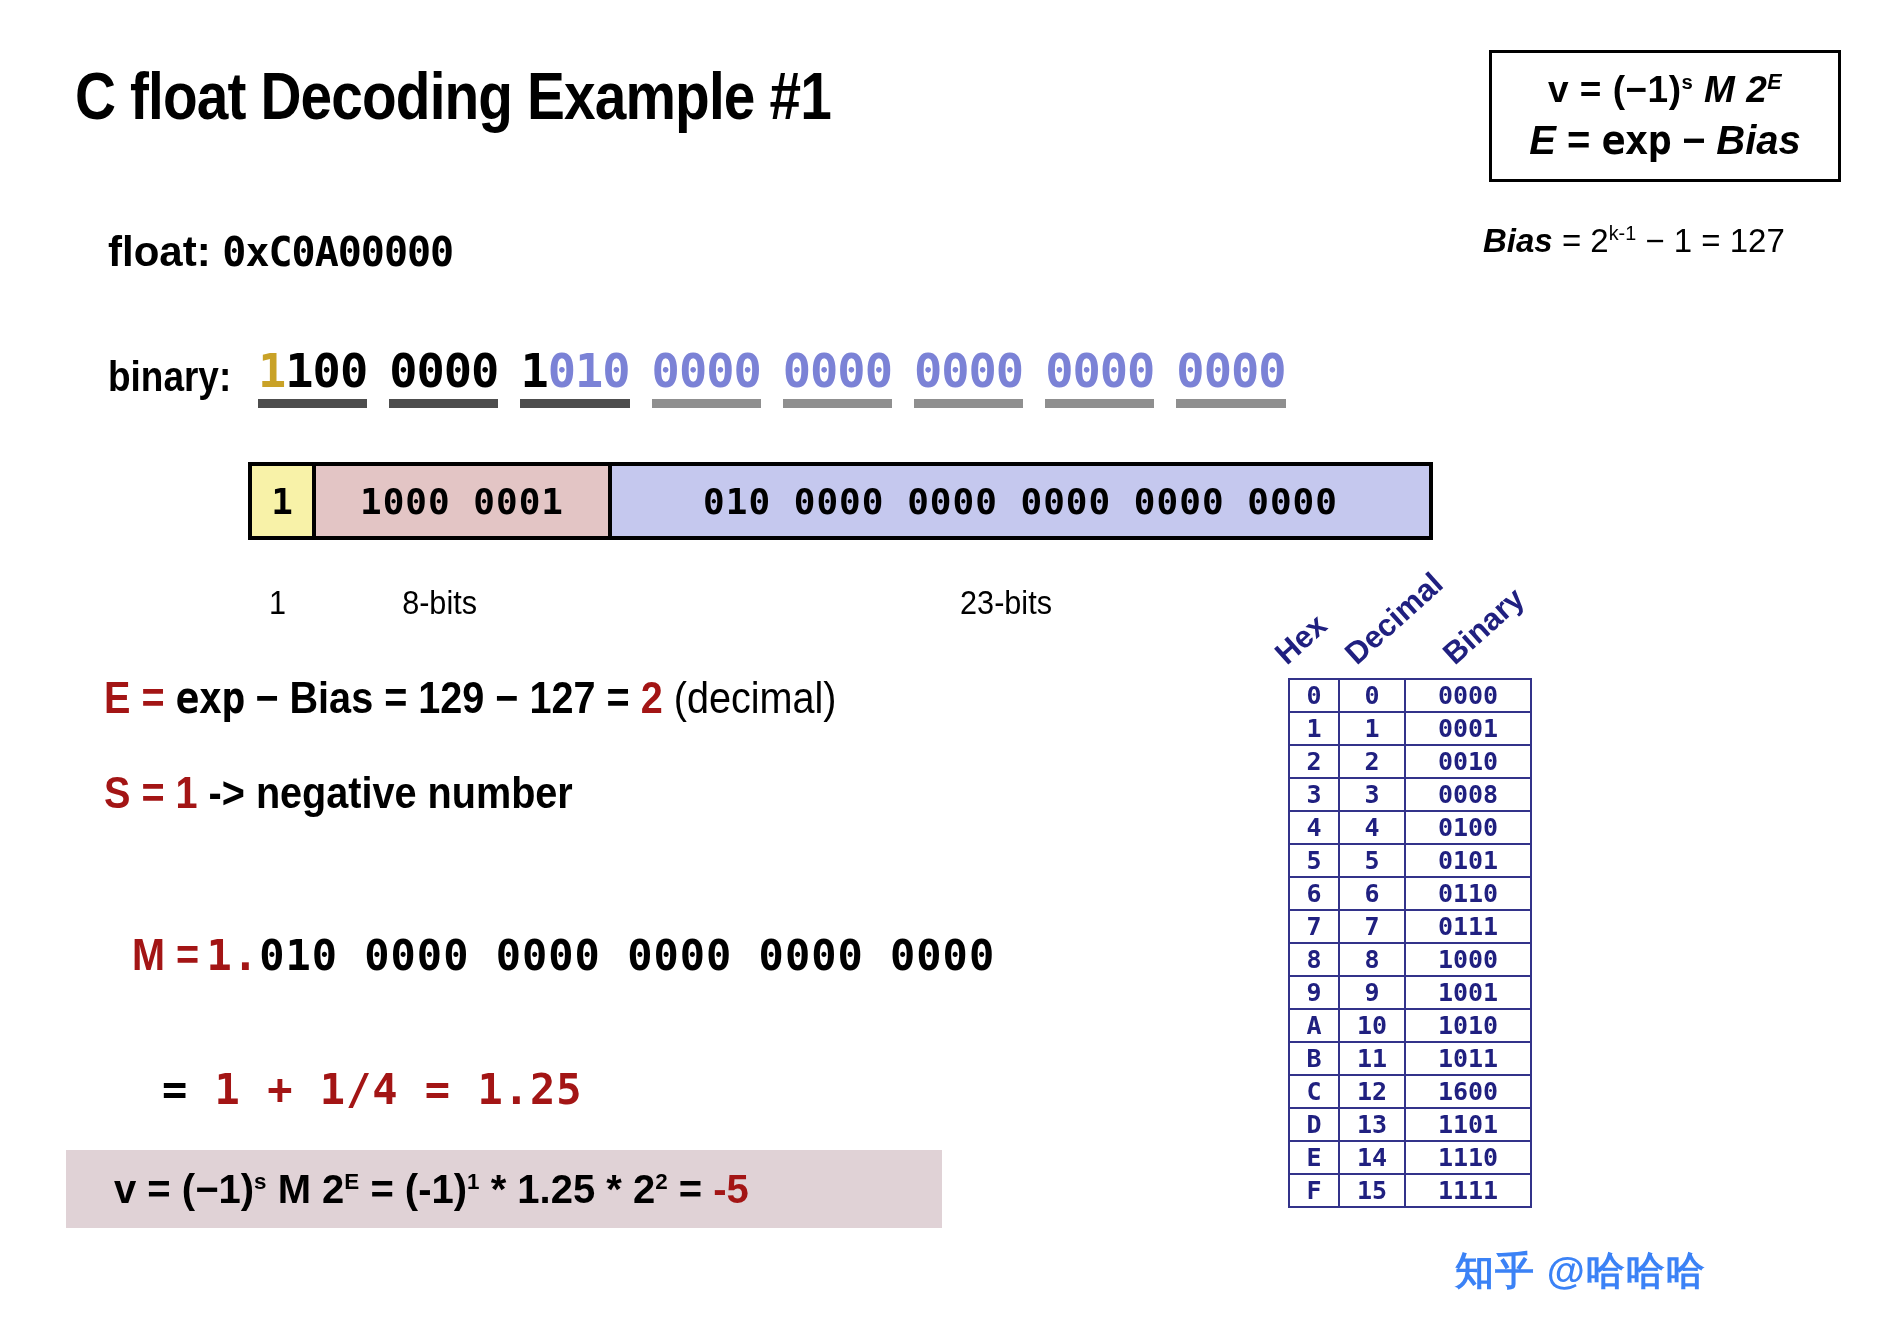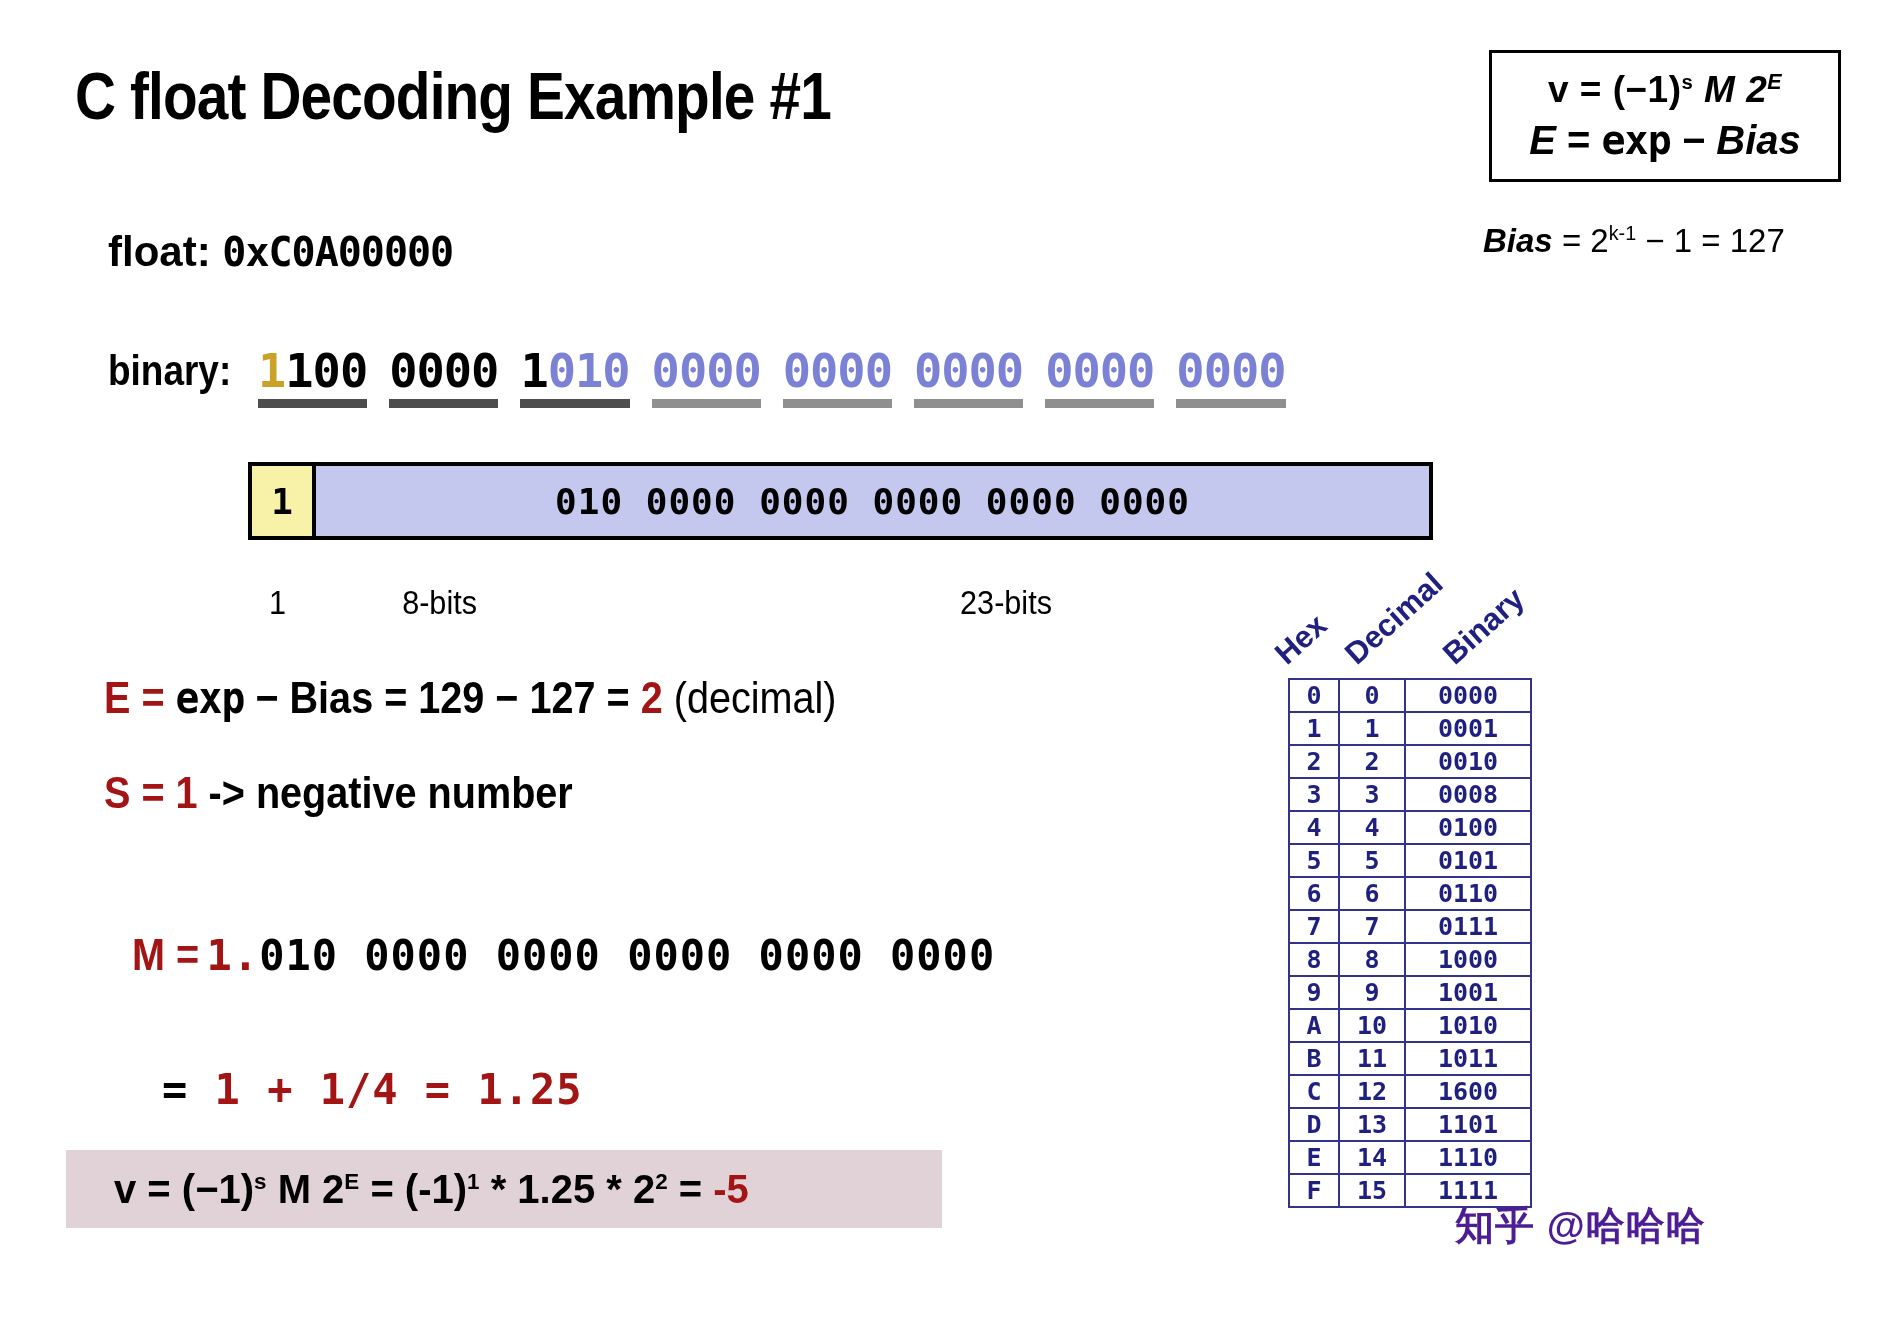--- a/index.html
+++ b/index.html
@@ -44,21 +44,21 @@
   #float-line{
     position:absolute;left:108px;top:228px;
     font-size:42px;font-weight:bold;white-space:nowrap;
   }
   #float-line .lbl{font-stretch:condensed;}
   #float-line .val{font-family:"DejaVu Sans Mono","Liberation Mono",monospace;font-weight:bold;letter-spacing:-1px;font-size:40px;}
 
   
   #binary-row{
     position:absolute;left:108px;top:345px;
-    display:flex;align-items:flex-start;white-space:nowrap;
+    display:flex;align-items:center;white-space:nowrap;
   }
   #binary-label{font-size:42px;font-weight:bold;line-height:52px;padding-right:10px;transform:scaleX(.88);transform-origin:left center;}
   .nib{
     display:inline-block;
     font-family:"DejaVu Sans Mono","Liberation Mono",monospace;
     font-size:47px;font-weight:bold;line-height:52px;
     letter-spacing:-1px;
     margin-right:22px;
     border-bottom:9px solid #4d4d4d;
     padding-bottom:2px;
@@ -142,22 +142,22 @@
     text-align:center;
     padding:0 4px;
     height:31px;line-height:31px;
   }
   #hex-table td.c0{width:40px;}
   #hex-table td.c1{width:56px;}
   #hex-table td.c2{width:116px;}
 
   
   #watermark{
-    position:absolute;left:1455px;top:1199px;
-    font-size:39px;font-weight:bold;color:#4c1d95;
+    position:absolute;left:1455px;top:1244px;
+    font-size:39px;font-weight:bold;color:#3b82f6;
     white-space:nowrap;letter-spacing:1px;
   }
 </style>
 </head>
 <body>
 
 <div id="title">C float Decoding Example #1</div>
 
 <div id="formula-box">
   <div id="formula-line1">
@@ -177,20 +177,21 @@
   <span class="val">0xC0A00000</span>
 </div>
 
 <div id="binary-row">
   <span id="binary-label">binary:</span>
   <span id="binary-groups-host"><span class="nib"><span class="c-sign">1</span><span class="c-exp">100</span></span><span class="nib"><span class="c-exp">0000</span></span><span class="nib"><span class="c-exp">1</span><span class="c-man">010</span></span><span class="nib light"><span class="c-man">0000</span></span><span class="nib light"><span class="c-man">0000</span></span><span class="nib light"><span class="c-man">0000</span></span><span class="nib light"><span class="c-man">0000</span></span><span class="nib light"><span class="c-man">0000</span></span></span>
 </div>
 
 <div id="bitbox">
   <div id="cell-sign">1</div>
+  <div id="cell-exp">1000 0001</div>
   <div id="cell-man">010 0000 0000 0000 0000 0000</div>
 </div>
 <div class="fieldlabel" id="lbl-1">1</div>
 <div class="fieldlabel" id="lbl-8">8-bits</div>
 <div class="fieldlabel" id="lbl-23">23-bits</div>
 
 <div class="eqline" id="eq-E">
   <span class="cnd"><span class="red">E = </span><span class="blk mono-b">exp</span><span class="blk"> − Bias = 129 − 127 = </span><span class="red">2</span><span class="blk reg"> (decimal)</span></span>
 </div>
 

